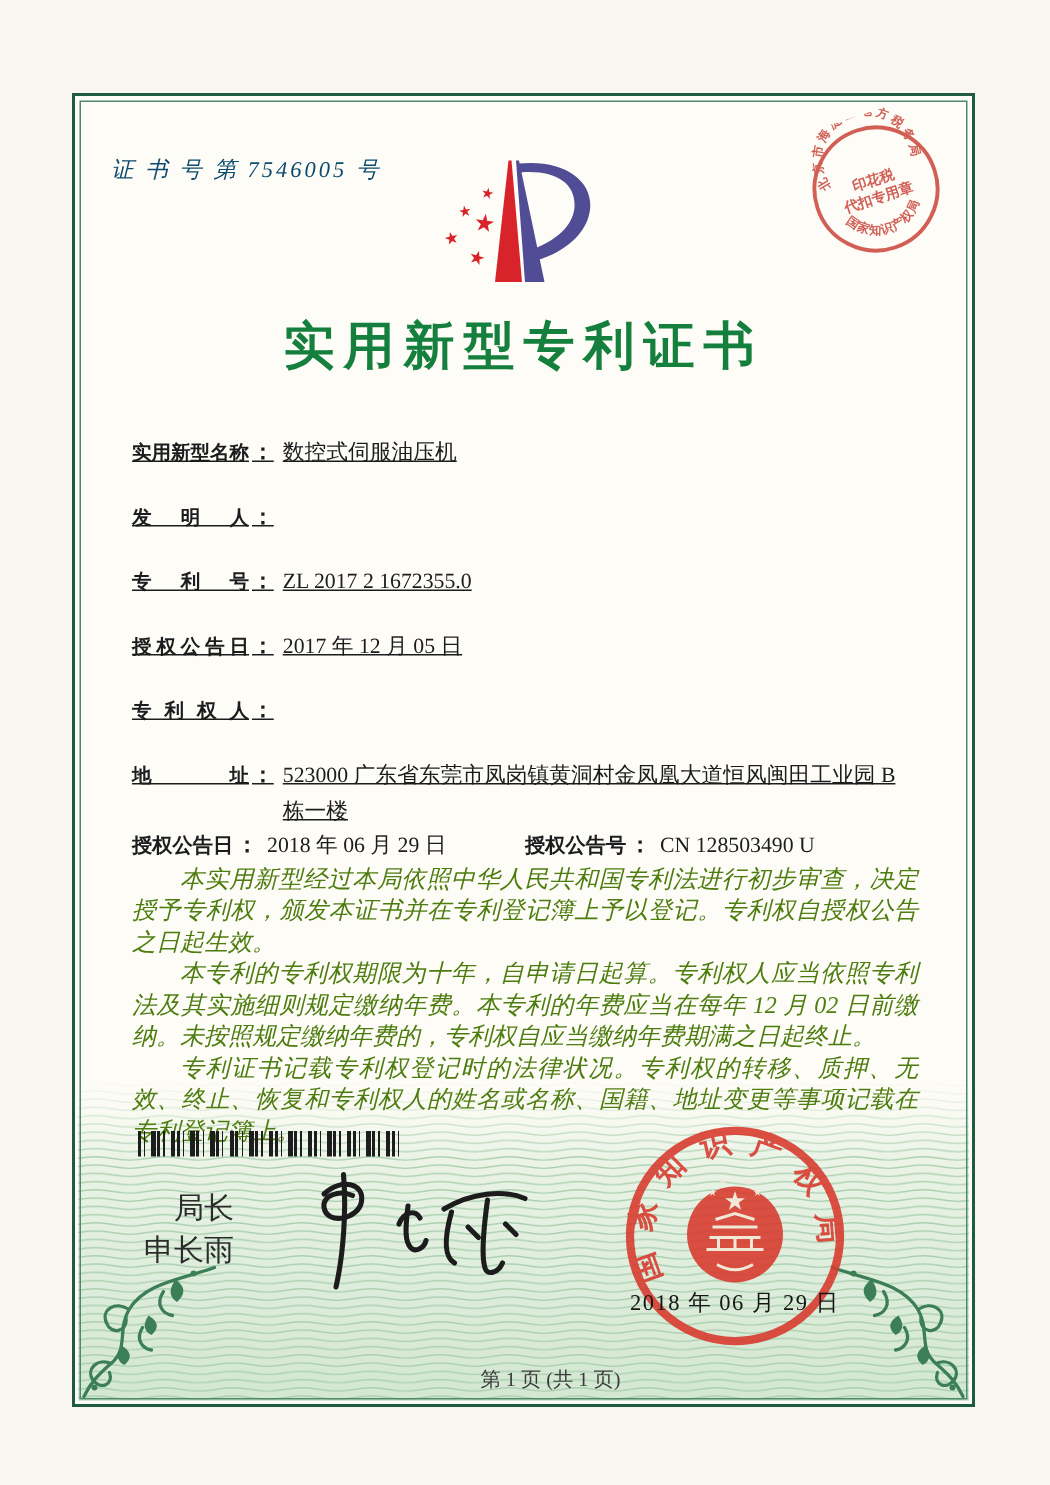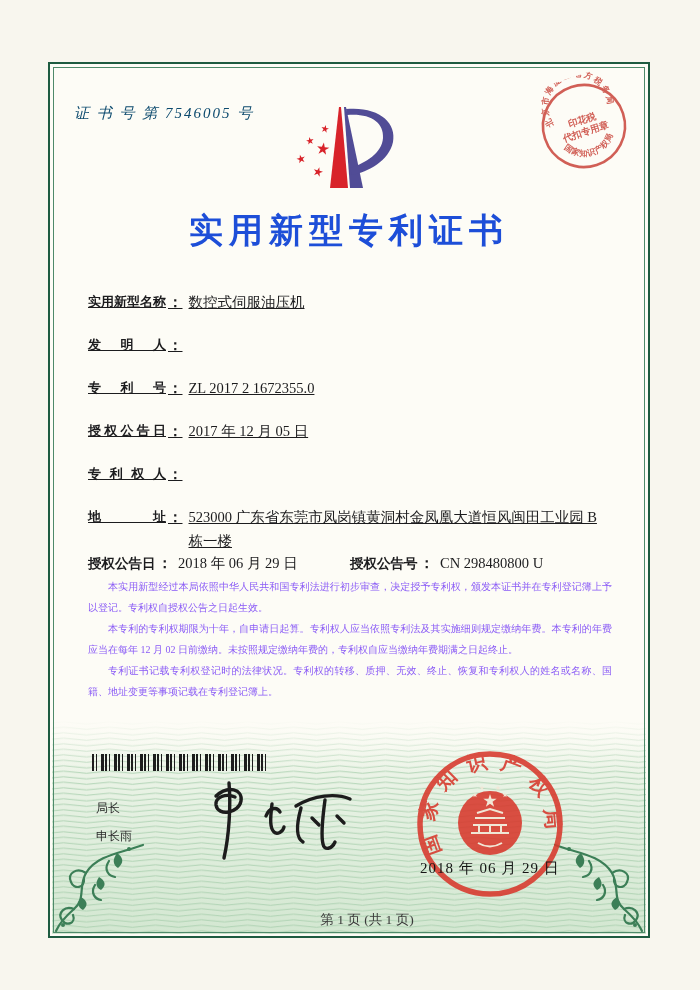--- a/index.html
+++ b/index.html
@@ -15,42 +15,42 @@
   .band svg{position:absolute;inset:0;}
   .band-fade{position:absolute;left:0;right:0;top:0;height:52px;
         background:linear-gradient(180deg,#fdfcf6 0%,rgba(253,252,246,0) 100%);}
   .orn{position:absolute;bottom:3px;width:96px;height:96px;z-index:5;}
   .orn-left{left:3px;}
   .orn-right{right:3px;transform:scaleX(-1);}
 
   .cert-no{position:absolute;left:26px;top:42px;font-size:15px;letter-spacing:2px;color:#0c4a6e;z-index:3;font-style:italic;}
   .logo{position:absolute;left:246px;top:44px;z-index:3;}
   .title{position:absolute;left:0;right:0;top:146px;text-align:center;font-size:34px;letter-spacing:6px;
-         font-weight:600;color:#1d4ed8;z-index:3;}
+         font-weight:600;color:#15803d;z-index:3;}
 
   .fields{position:absolute;left:40px;right:36px;top:228px;font-size:14.5px;color:#1c1c1e;z-index:3;}
   .frow{display:flex;margin-bottom:19px;line-height:24px;align-items:flex-start;text-decoration:underline;}
   .flabel{flex:0 0 78px;font-weight:700;font-size:13px;text-align:justify;text-align-last:justify;line-height:24px;}
   .fcolon{font-weight:700;margin:0 6px 0 2px;}
   .fvalue{flex:1;}
   .grant{position:absolute;left:40px;right:36px;top:492px;display:flex;font-size:14.5px;color:#1c1c1e;z-index:3;}
   .grant-left{width:262px;}
   .grant b{font-size:13.5px;}
 
   .paras{position:absolute;left:40px;right:38px;top:514px;z-index:3;
-         font-size:10px;line-height:21px;color:#8b5cf6;text-align:justify;}
+         font-size:16px;line-height:21px;font-style:italic;color:#4d7c0f;text-align:justify;}
   .paras p{margin:0;text-indent:2em;}
 
   .barcode{position:absolute;left:44px;top:692px;width:176px;height:17px;z-index:6;
     background:repeating-linear-gradient(90deg,
       #1d1d1d 0px,#1d1d1d 2px,rgba(0,0,0,0) 2px,rgba(0,0,0,0) 4px,
       #1d1d1d 4px,#1d1d1d 5px,rgba(0,0,0,0) 5px,rgba(0,0,0,0) 9px,
       #1d1d1d 9px,#1d1d1d 12px,rgba(0,0,0,0) 12px,rgba(0,0,0,0) 13px);}
-  .officer{position:absolute;left:48px;top:732px;z-index:6;font-family:Liberation Serif, serif;
-           font-size:12px;line-height:28px;color:#2b2b2b;}
+  .officer{position:absolute;left:48px;top:732px;z-index:6;font-family:Liberation Mono, monospace;
+           font-size:20px;line-height:28px;color:#2b2b2b;text-align:right;}
   .signature{position:absolute;left:140px;top:714px;z-index:6;}
   .seal{position:absolute;left:357px;top:677px;z-index:6;}
   .seal-date{position:absolute;left:372px;top:797px;z-index:7;font-size:15px;letter-spacing:1px;color:#151515;}
   .pagefooter{position:absolute;left:0;right:0;top:849px;text-align:center;font-size:13.5px;color:#3a3a3a;z-index:6;padding-left:36px;}
   .tax-stamp{position:absolute;left:486px;top:14px;z-index:8;transform:rotate(-18deg);}
 </style>
 </head>
 <body>
 
 <div class="page">
@@ -170,21 +170,21 @@
           <span class="fcolon">：</span>
         <span class="fvalue">523000 广东省东莞市凤岗镇黄洞村金凤凰大道恒风闽田工业园 B 栋一楼</span>
       </div>
     </div>
 
     <div class="grant">
       <div class="grant-left">
         <b>授权公告日</b><span class="fcolon">：</span><span>2018 年 06 月 29 日</span>
       </div>
       <div class="grant-right">
-        <b>授权公告号</b><span class="fcolon">：</span><span>CN 298480800 U</span>
+        <b>授权公告号</b><span class="fcolon">：</span><span>CN 128503490 U</span>
       </div>
     </div>
 
     <div class="paras">
       <p>本实用新型经过本局依照中华人民共和国专利法进行初步审查，决定授予专利权，颁发本证书并在专利登记簿上予以登记。专利权自授权公告之日起生效。</p>
       <p>本专利的专利权期限为十年，自申请日起算。专利权人应当依照专利法及其实施细则规定缴纳年费。本专利的年费应当在每年 12 月 02 日前缴纳。未按照规定缴纳年费的，专利权自应当缴纳年费期满之日起终止。</p>
       <p>专利证书记载专利权登记时的法律状况。专利权的转移、质押、无效、终止、恢复和专利权人的姓名或名称、国籍、地址变更等事项记载在专利登记簿上。</p>
     </div>
 
     <div class="barcode"></div>

